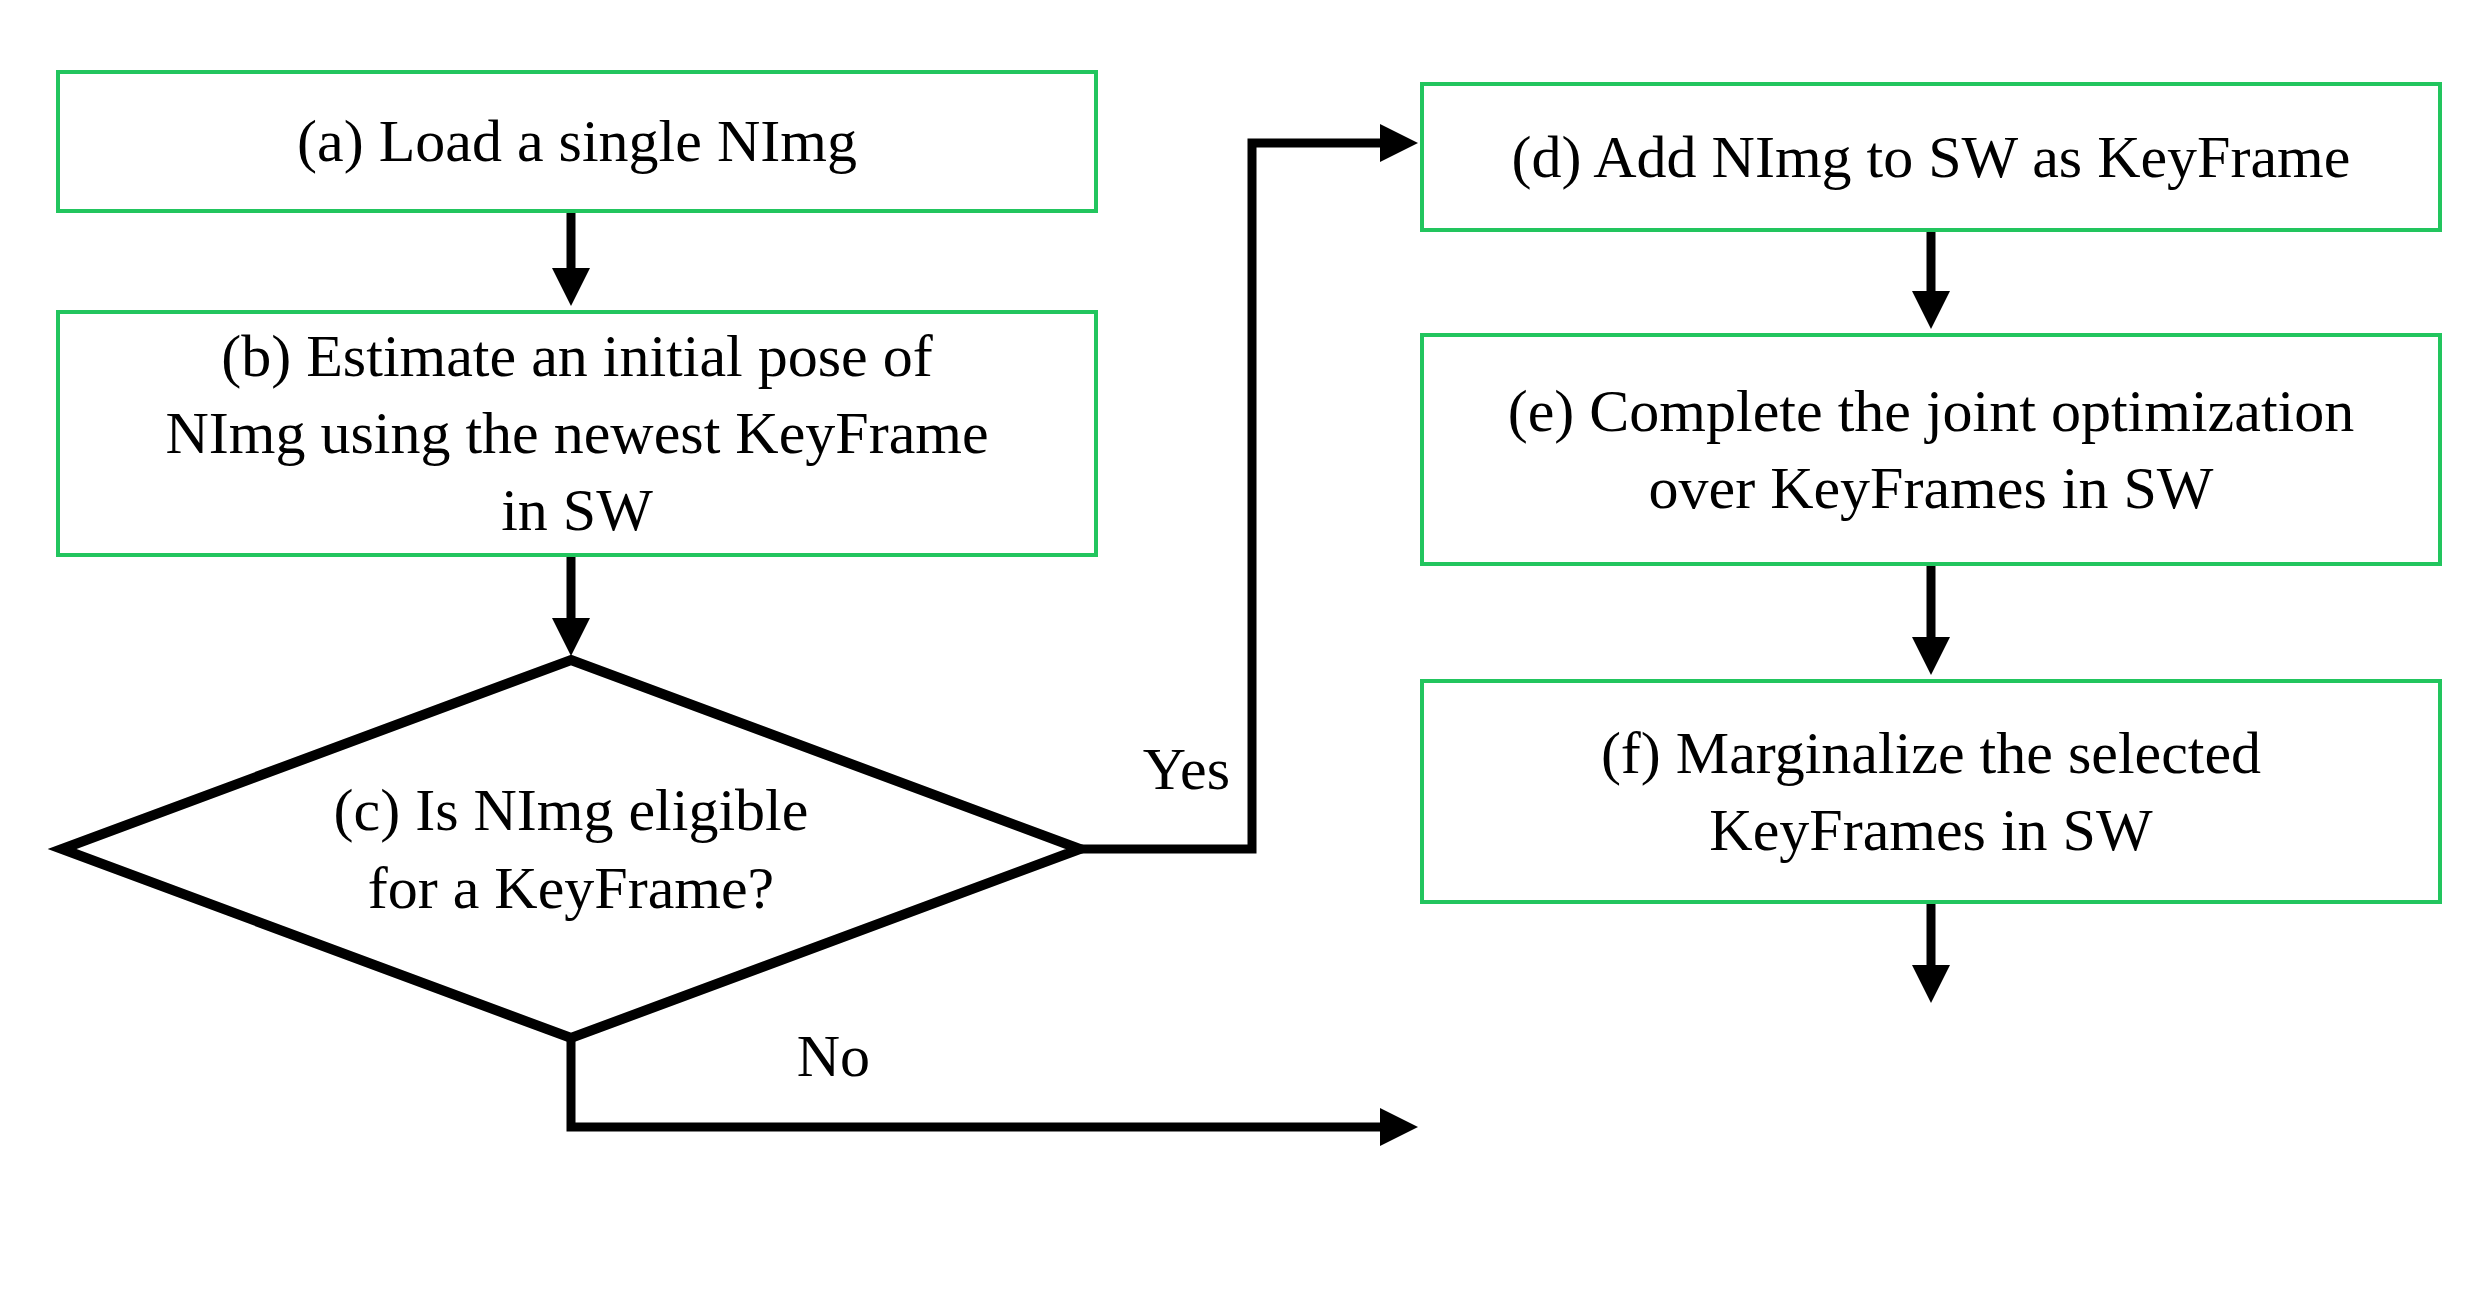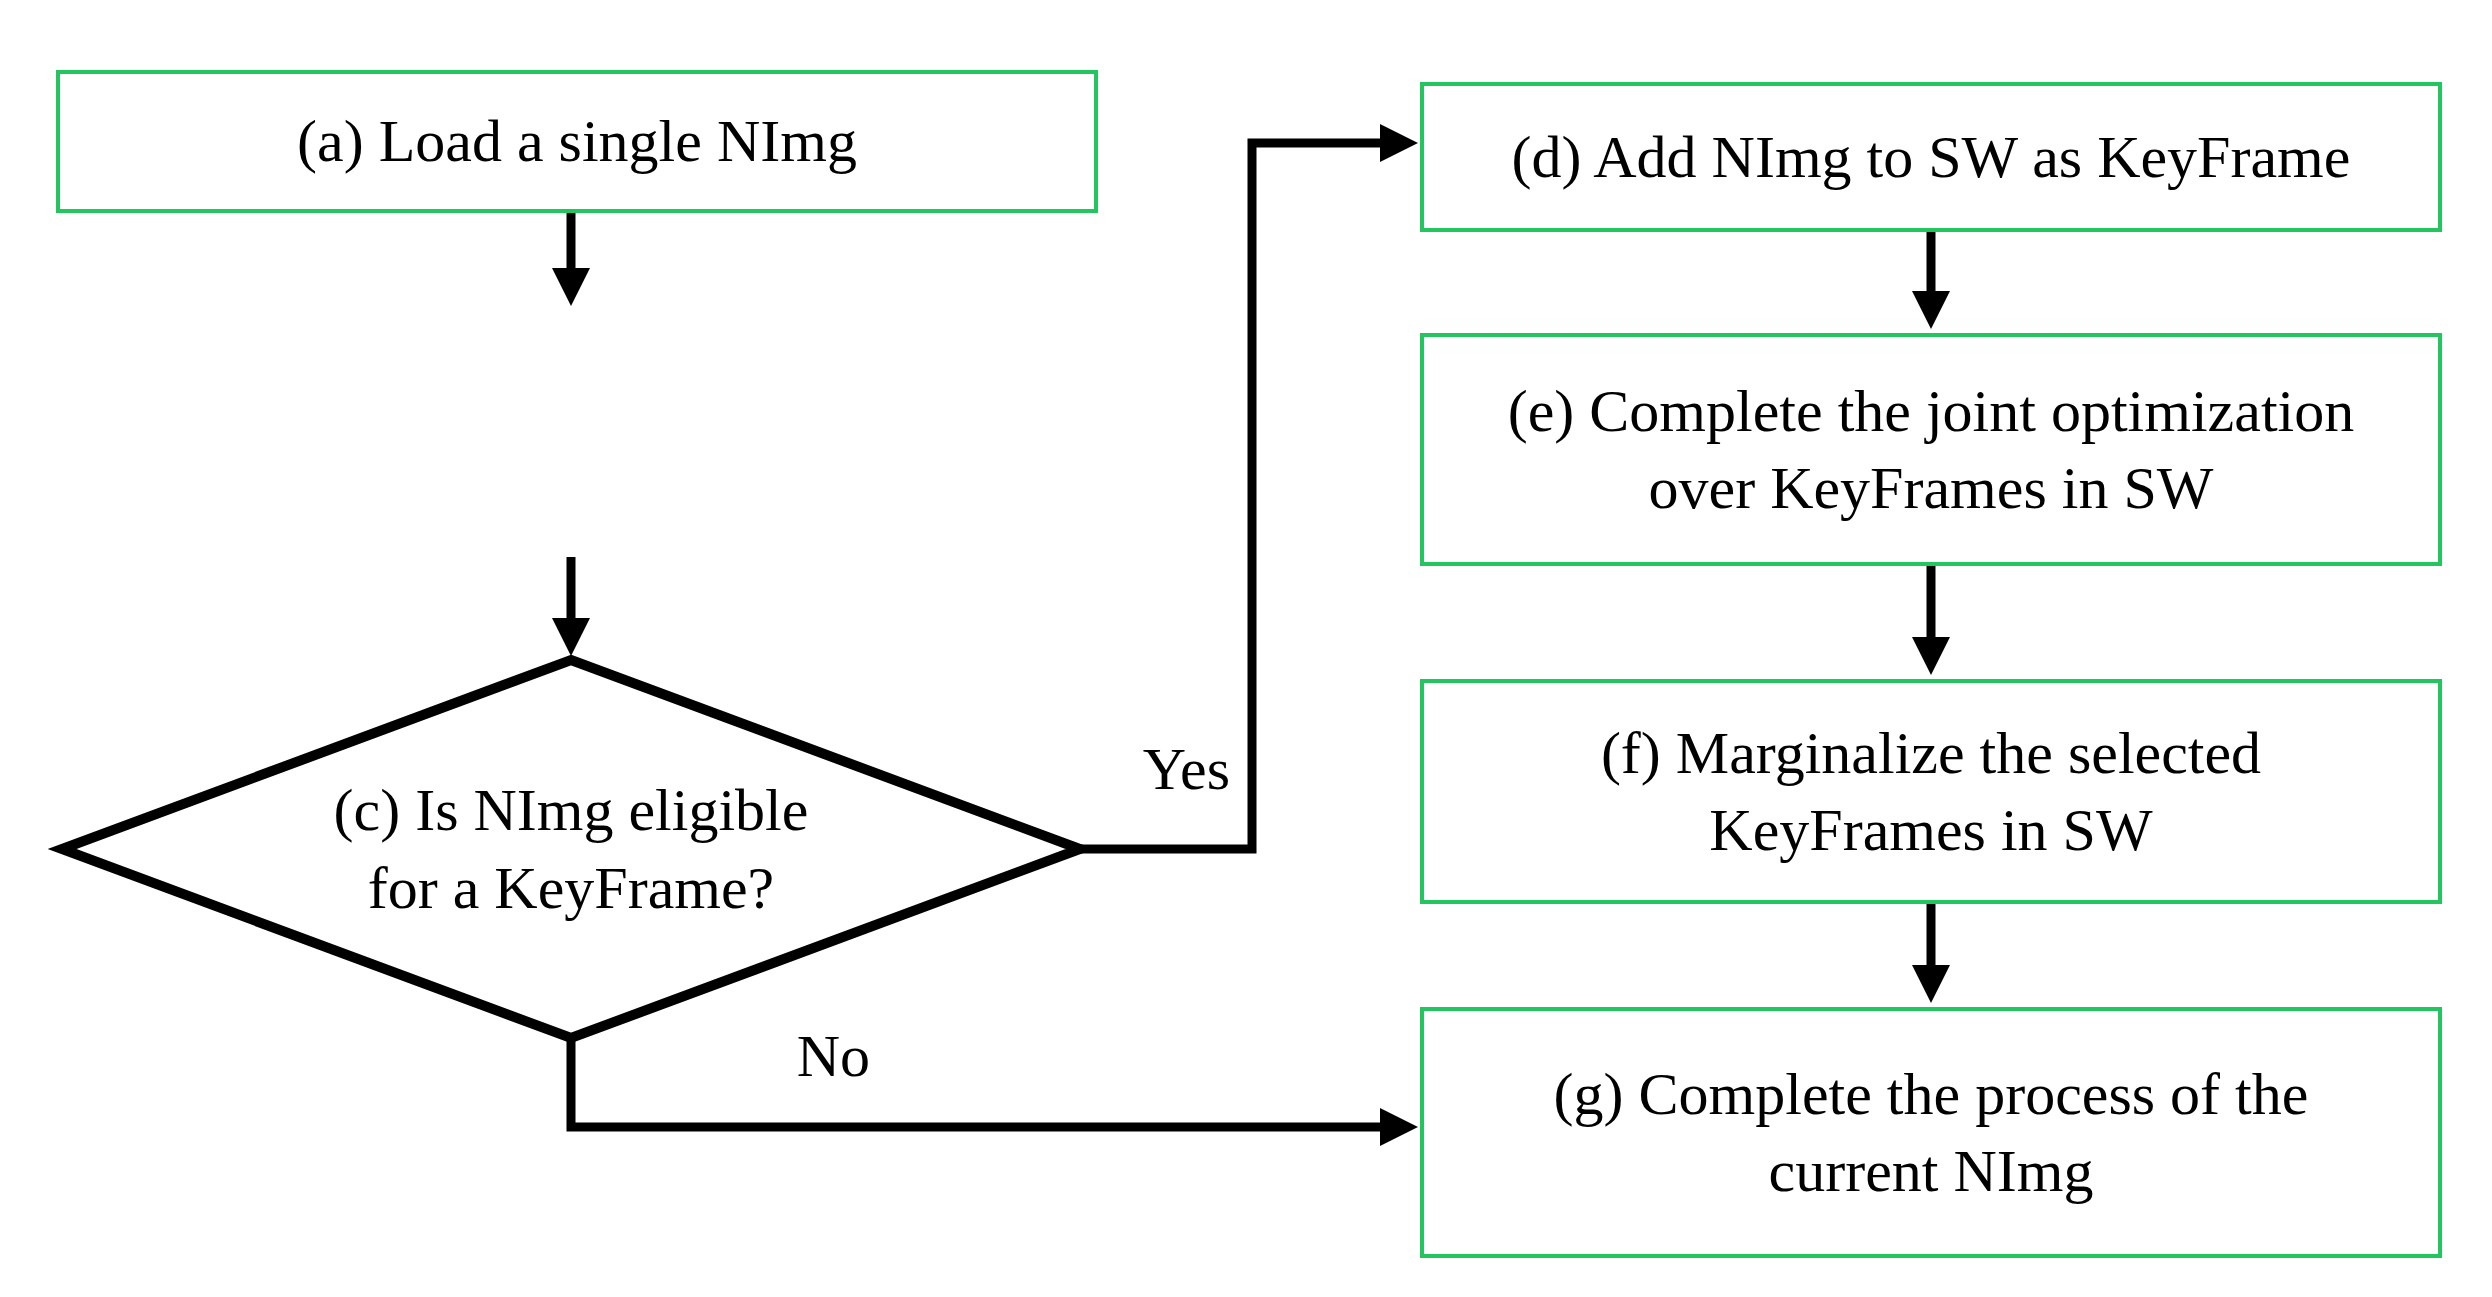--- a/index.html
+++ b/index.html
@@ -90,20 +90,25 @@
     <polygon points="1912,637 1950,637 1931,675" fill="#000000"></polygon>
 
     <line x1="1931" y1="904" x2="1931" y2="969" stroke="#000000" stroke-width="9"></line>
     <polygon points="1912,965 1950,965 1931,1003" fill="#000000"></polygon>
   </svg>
 
   <div class="node box-a">
     <span>(a) Load a single NImg</span>
   </div>
 
+  <div class="node box-b">
+    <span>(b) Estimate an initial pose of
+NImg using the newest KeyFrame
+in SW</span>
+  </div>
 
   <div class="diamond-label c-text">
     <span>(c) Is NImg eligible
 for a KeyFrame?</span>
   </div>
 
   <div class="label-text yes-text">
     <span>Yes</span>
   </div>
 
@@ -118,18 +123,14 @@
   <div class="node box-e">
     <span>(e) Complete the joint optimization
 over KeyFrames in SW</span>
   </div>
 
   <div class="node box-f">
     <span>(f) Marginalize the selected
 KeyFrames in SW</span>
   </div>
 
-  <div class="node box-g">
-    <span>(g) Complete the process of the
-current NImg</span>
-  </div>
 
 </div>
 
 </body></html>

